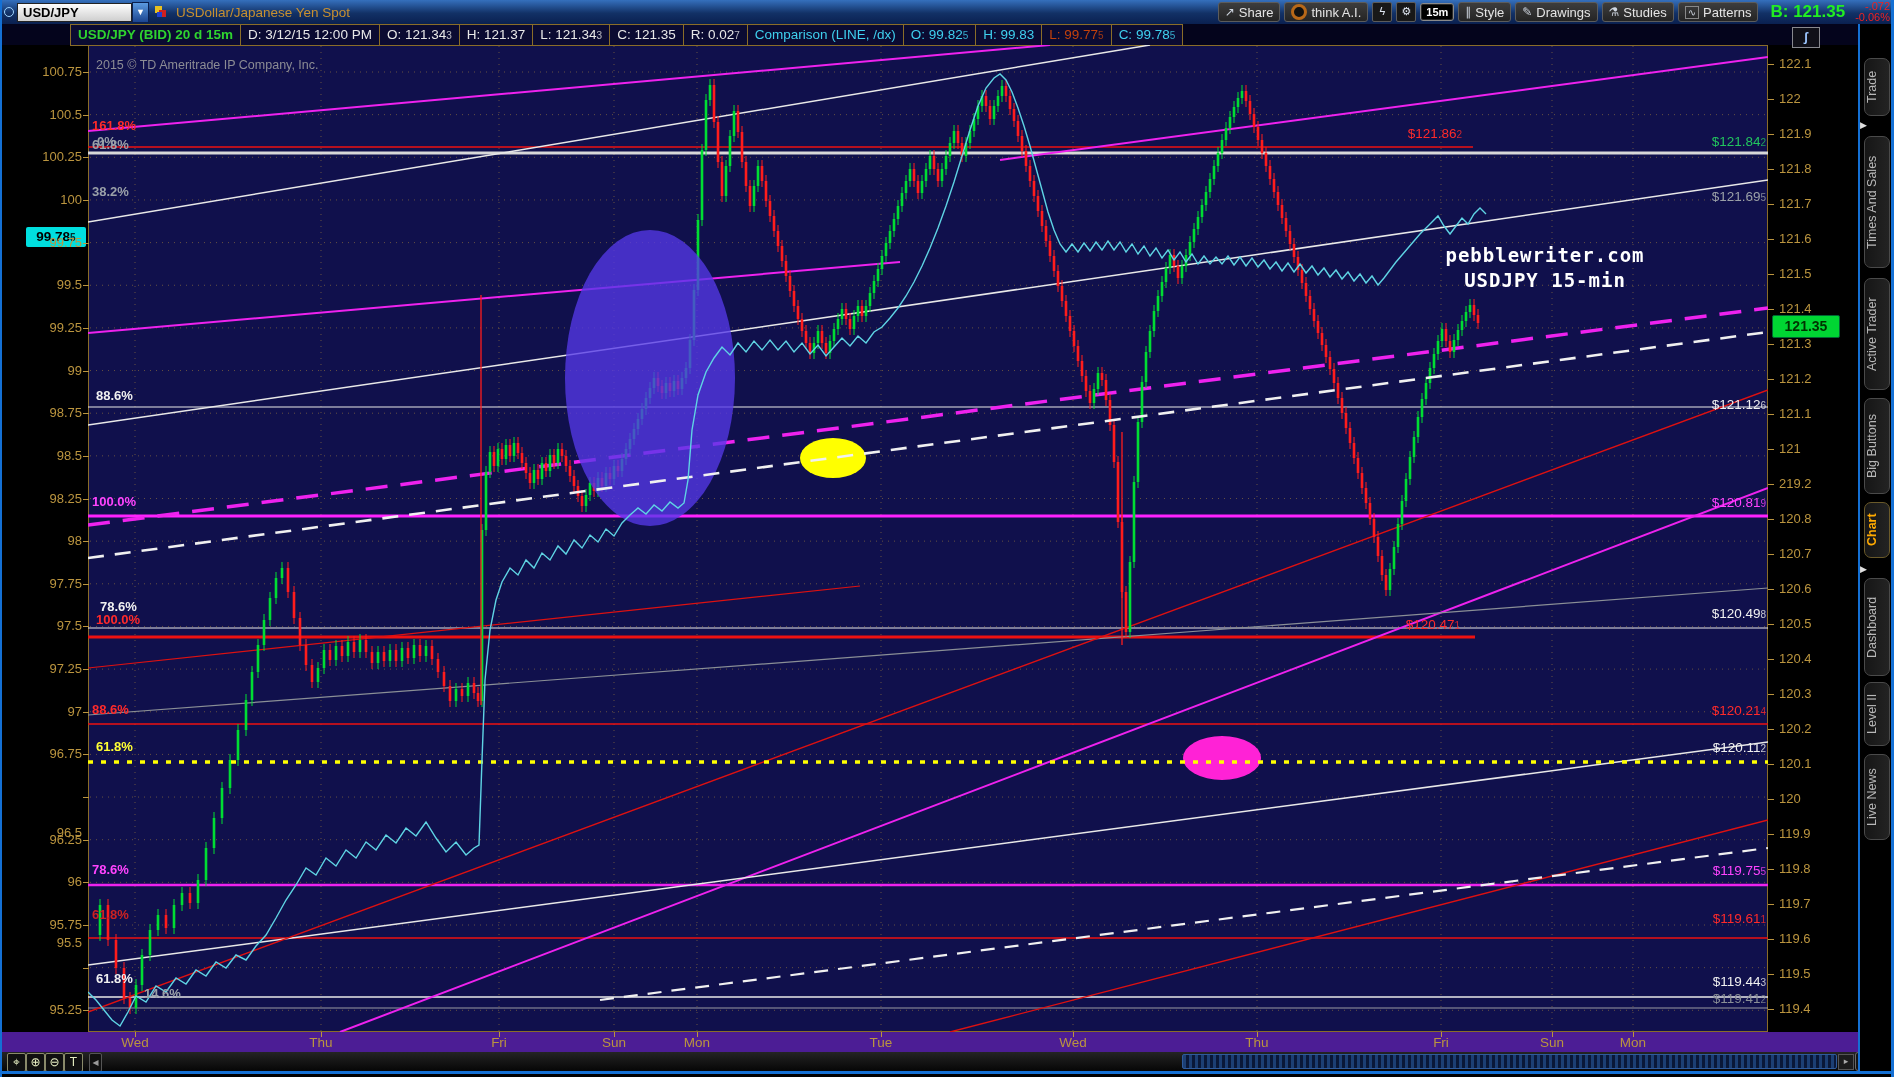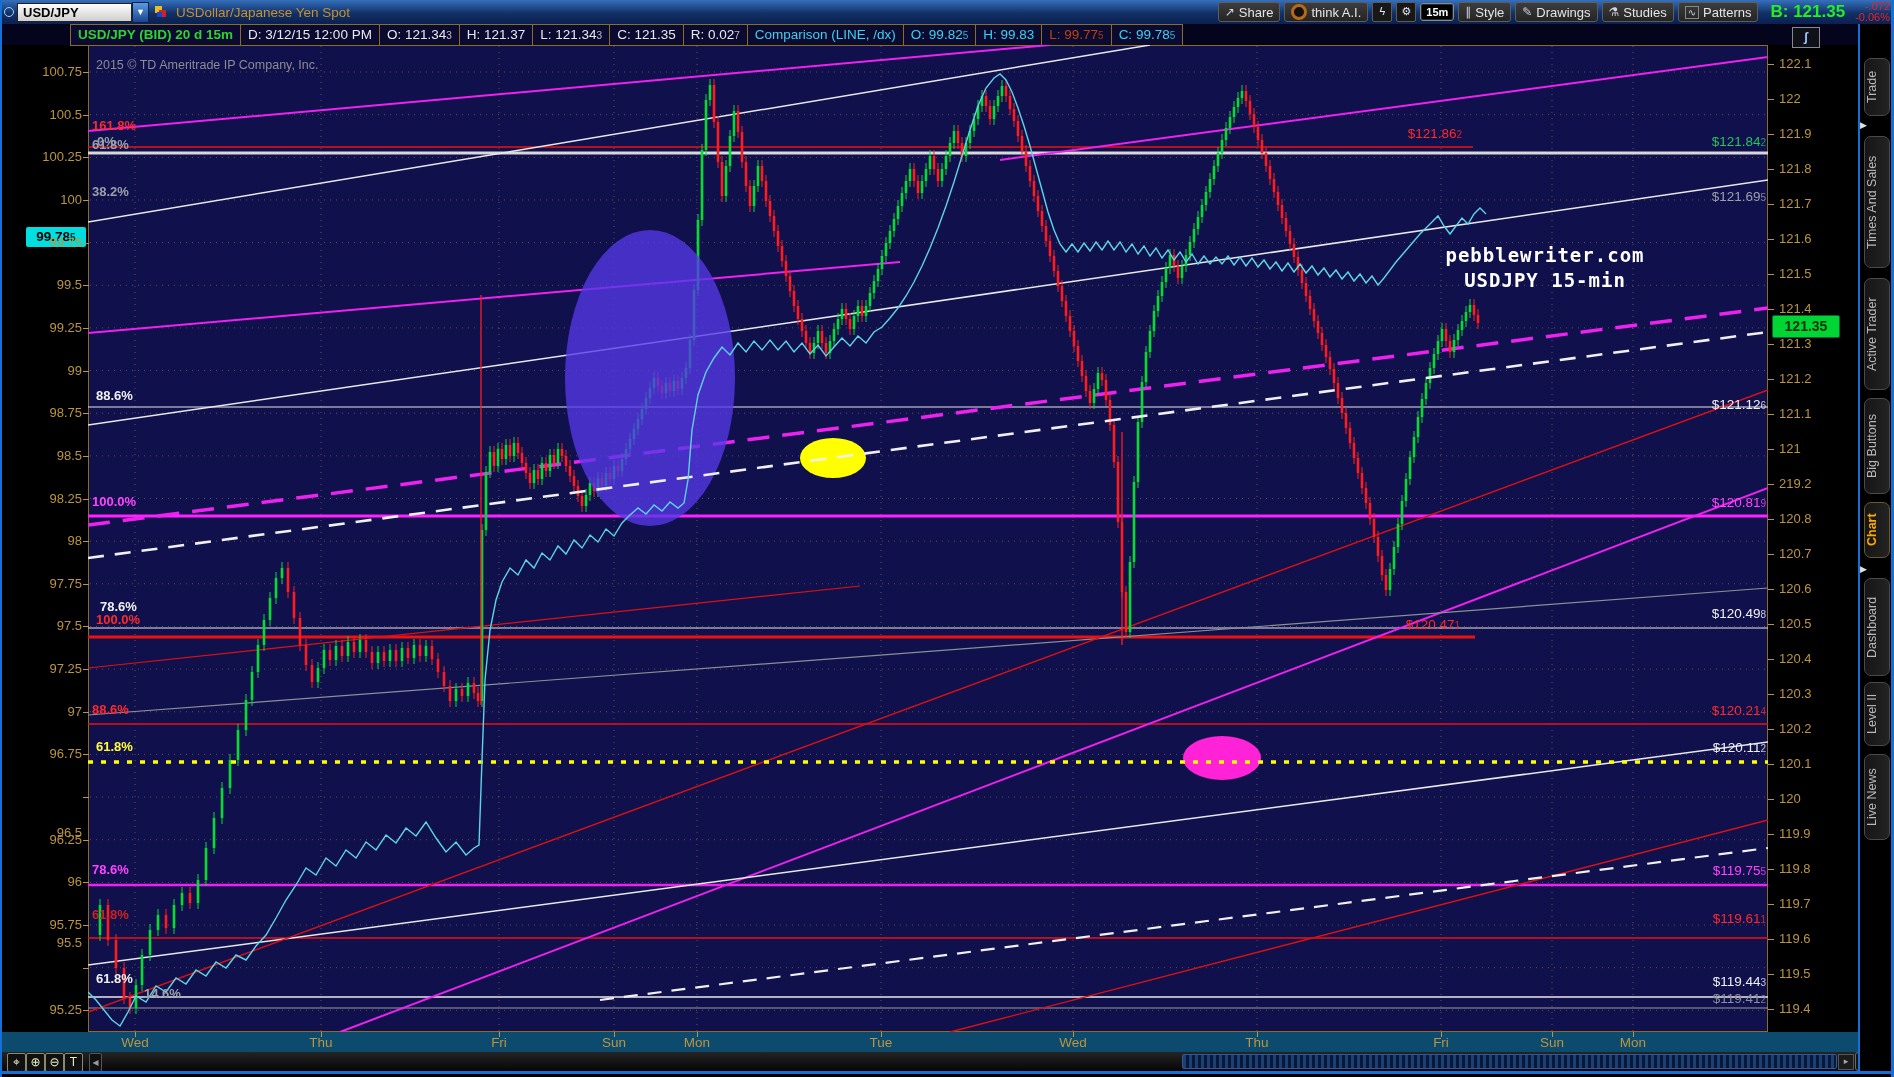--- a/index.html
+++ b/index.html
@@ -44,21 +44,21 @@
   .copyright{position:absolute;left:96px;top:58px;color:#8c8c94;font-size:12.5px;}
   .watermark{position:absolute;left:1380px;top:243px;width:330px;text-align:center;color:#fff;
     font-family:"DejaVu Sans Mono",monospace;font-weight:bold;font-size:19px;line-height:25px;letter-spacing:1px;}
   .fib-label{position:absolute;font-size:13px;font-weight:bold;white-space:nowrap;}
   .price-label{position:absolute;font-size:13.5px;white-space:nowrap;}
   .cyanbadge{position:absolute;left:26px;top:227px;width:60px;height:20px;background:#00dfdf;color:#000;
     font-size:13.5px;font-weight:bold;text-align:center;line-height:20px;border-radius:2px;}
   .greenbadge{position:absolute;left:1772px;top:315px;width:66px;height:21px;background:#00d633;color:#003300;
     font-size:14px;font-weight:bold;text-align:center;line-height:21px;border-radius:2px;border:1px solid #063;}
   
-  .daterow{position:absolute;left:0;top:1032px;width:100%;height:20px;background:#0c4a6e;}
+  .daterow{position:absolute;left:0;top:1032px;width:100%;height:20px;background:#4c1d95;}
   .datelbl{position:absolute;top:3px;color:#bb953f;font-size:13.5px;transform:translateX(-50%);}
   .bottombar{position:absolute;left:0;top:1052px;width:100%;height:19px;background:linear-gradient(#242424,#060606);}
   .toolbtn{position:absolute;top:1px;width:17px;height:17px;background:#101010;border:1px solid #8a8a6a;
     border-radius:2px;color:#e6eec2;font-size:12px;text-align:center;line-height:16px;}
   .scrlthumb{position:absolute;top:2px;height:13px;background:repeating-linear-gradient(90deg,#1c3f74 0 3px,#0a1838 3px 6px);
     border:1px solid #2e5a9c;border-radius:2px;}
   .scrlbtn{position:absolute;top:2px;width:14px;height:14px;background:#1c1c1c;border:1px solid #555;
     color:#aaa;font-size:9px;text-align:center;line-height:13px;}
   .collapsebtn{position:absolute;top:0;width:30px;height:17px;background:#141414;border:1px solid #6a6a6a;
     border-radius:3px;color:#a8e8b8;font-size:9px;text-align:center;line-height:16px;letter-spacing:-1px;}

